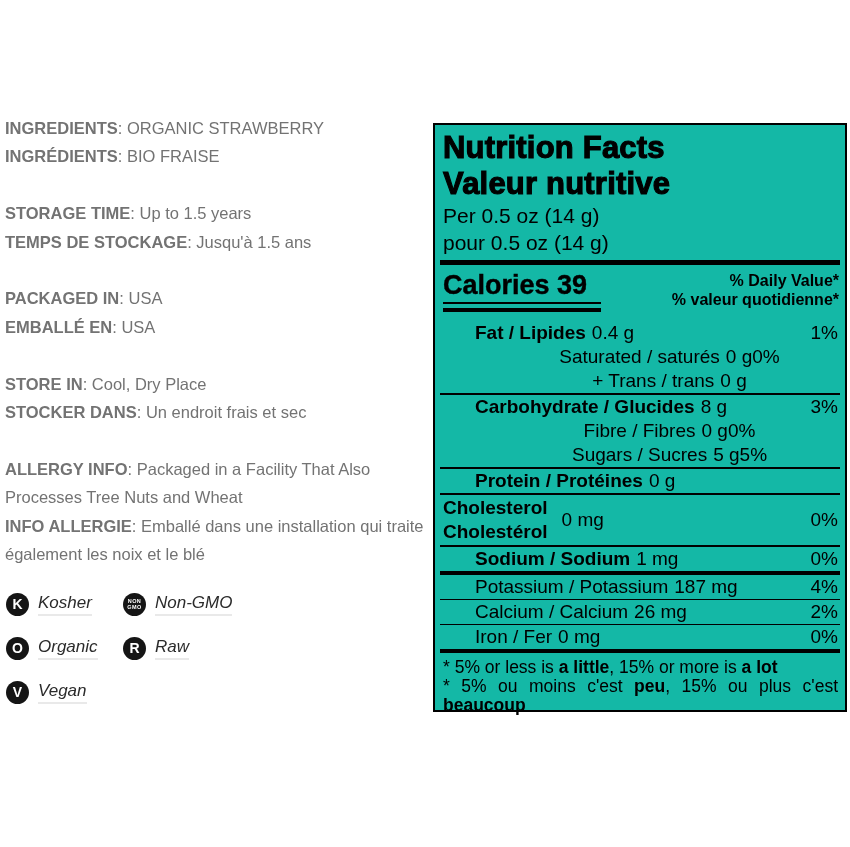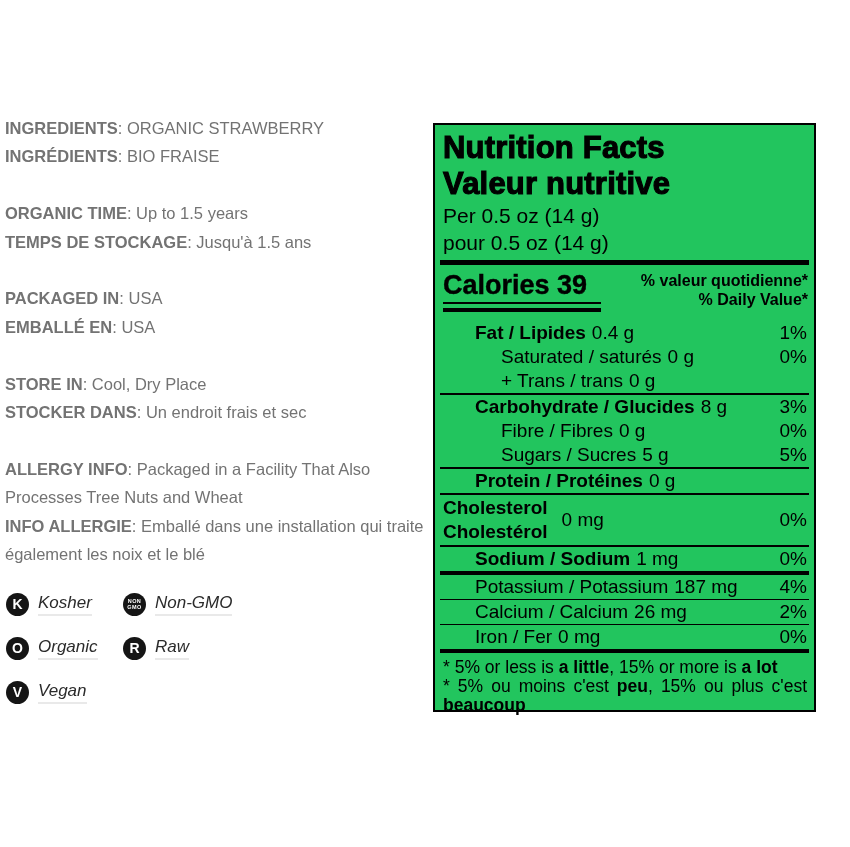--- a/index.html
+++ b/index.html
@@ -31,22 +31,22 @@
   }
   .badge-ic.tiny{flex-direction:column;font-size:5.5px;letter-spacing:.4px;}
   .badge-ic.tiny span{display:block;line-height:6px;}
   .badge-lbl{
     margin-left:9px;font-size:17px;color:#2b2b2b;
     border-bottom:2px solid #e9e9e9;padding-bottom:1px;line-height:20px;font-style:italic;
   }
 
   
   .nft{
-    position:absolute;left:433px;top:123px;width:383px;height:589px;
-    border:2.5px solid #000;box-sizing:border-box;background:#22c55e;
+    position:absolute;left:433px;top:123px;width:414px;height:589px;
+    border:2.5px solid #000;box-sizing:border-box;background:#14b8a6;
   }
   .nft-header{padding:5px 6px 0 8px;}
   .nft-title{
     font-size:31px;line-height:36px;font-weight:bold;
     -webkit-text-stroke:1.1px #000;letter-spacing:.2px;white-space:nowrap;
   }
   .nft-serving{font-size:21px;line-height:27px;}
   .sep{background:#000;margin:0 5px;}
   .sep.s1{height:1px;}
   .sep.s2{height:2px;}
@@ -65,21 +65,21 @@
   }
   .dv-head{text-align:right;font-size:16px;font-weight:bold;line-height:19px;padding-top:1px;}
 
   .rows{padding-top:1px;}
   .nrow{
     display:flex;justify-content:space-between;align-items:baseline;
     font-size:19px;line-height:24px;padding:0 7px 0 8px;margin-left:32px;
   }
   .nrow .left{white-space:nowrap;}
   .nrow .amt{margin-left:6px;font-weight:normal;}
-  .nrow.indent{padding-left:34px;}
+  .nrow.indent{padding-left:34px;justify-content:center;}
   .nrow .pct{font-size:19px;}
   .chol{
     display:flex;align-items:center;font-size:19px;
     padding:1px 7px 1px 8px;
   }
   .chol .names{line-height:24px;font-weight:bold;}
   .chol .amt{margin-left:14px;}
   .chol .pct{margin-left:auto;}
 
   .footnote{padding:5px 7px 0 8px;font-size:17.5px;line-height:19px;}
@@ -87,21 +87,21 @@
 </style>
 </head>
 <body>
 
 <div class="left-col">
   <div class="sec">
     <div><span class="line-lbl">INGREDIENTS</span><span>: ORGANIC STRAWBERRY</span></div>
     <div><span class="line-lbl">INGRÉDIENTS</span><span>: BIO FRAISE</span></div>
   </div>
   <div class="sec">
-    <div><span class="line-lbl">ORGANIC TIME</span><span>: Up to 1.5 years</span></div>
+    <div><span class="line-lbl">STORAGE TIME</span><span>: Up to 1.5 years</span></div>
     <div><span class="line-lbl">TEMPS DE STOCKAGE</span><span>: Jusqu'à 1.5 ans</span></div>
   </div>
   <div class="sec">
     <div><span class="line-lbl">PACKAGED IN</span><span>: USA</span></div>
     <div><span class="line-lbl">EMBALLÉ EN</span><span>: USA</span></div>
   </div>
   <div class="sec">
     <div><span class="line-lbl">STORE IN</span><span>: Cool, Dry Place</span></div>
     <div><span class="line-lbl">STOCKER DANS</span><span>: Un endroit frais et sec</span></div>
   </div>
@@ -148,22 +148,22 @@
     <div class="nft-title">Nutrition Facts</div>
     <div class="nft-title">Valeur nutritive</div>
     <div class="nft-serving">Per 0.5 oz (14 g)</div>
     <div class="nft-serving">pour 0.5 oz (14 g)</div>
   </div>
   <div class="sep s5"></div>
 
   <div class="cal-row">
     <span class="cal-wrap"><span class="cal-txt">Calories 39</span></span>
     <div class="dv-head">
+      <div>% Daily Value*</div>
       <div>% valeur quotidienne*</div>
-      <div>% Daily Value*</div>
     </div>
   </div>
 
   <div class="rows">
     <div class="nrow">
       <span class="left"><span class="b">Fat / Lipides</span><span class="amt">0.4 g</span></span>
       <span class="pct">1%</span>
     </div>
     <div class="nrow indent">
       <span class="left"><span>Saturated / saturés</span><span class="amt">0 g</span></span>

